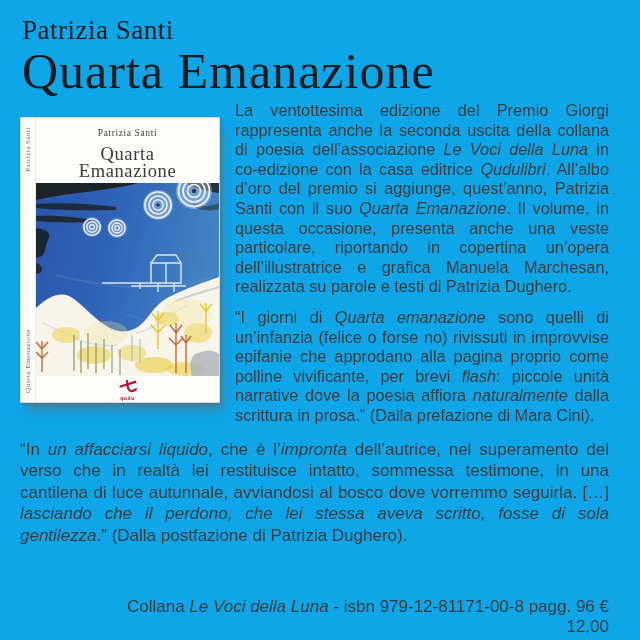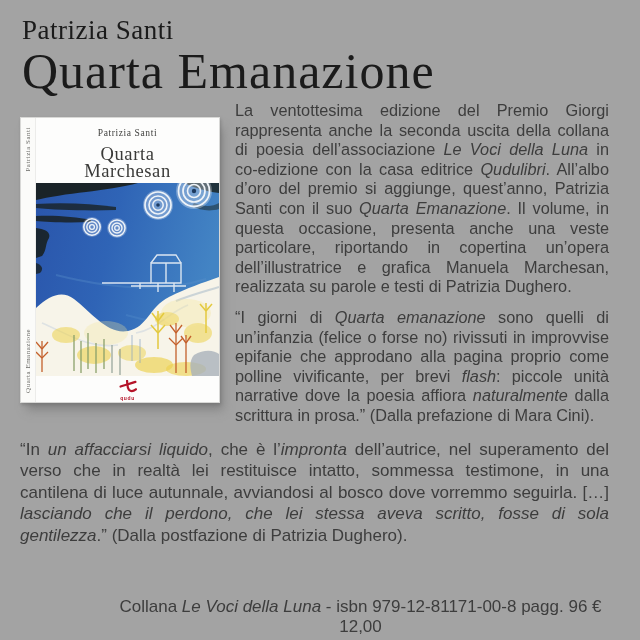--- a/index.html
+++ b/index.html
@@ -1,16 +1,16 @@
 <!DOCTYPE html>
 <html><head>
 <meta charset="utf-8">
 <style>
   html,body{margin:0;padding:0;background:#ffffff;}
-  .page{position:relative;width:640px;height:640px;background:#a3a3a3;overflow:hidden;
+  .page{position:relative;width:640px;height:640px;background:#0ea5e9;overflow:hidden;
         font-family:"Liberation Sans",sans-serif;color:#3d3d3d;}
 
   
   .hdr{position:absolute;left:22px;top:16px;color:#1b1b1b;}
   .hdr-author{font-family:"Liberation Serif",serif;font-size:27px;line-height:1.1;letter-spacing:.5px;}
   .hdr-title{font-family:"Liberation Serif",serif;font-size:50px;line-height:.95;margin:2px 0 0 0;
              font-weight:400;letter-spacing:1px;}
 
   
   .book{position:absolute;left:20px;top:117px;width:198px;height:284px;background:#fdfdfc;
@@ -34,41 +34,41 @@
   
   p{margin:0;text-align:justify;}
   .it{font-style:italic;}
   .bd{font-weight:bold;}
   .col{position:absolute;left:235px;top:101px;width:374px;font-size:16.3px;line-height:19.6px;}
   .col p + p{margin-top:11px;}
   .wide{position:absolute;left:20px;width:589px;font-size:17px;line-height:21.4px;}
   .p3{top:439px;}
   .p4{top:531px;}
   .colophon{position:absolute;left:20px;top:597px;width:589px;font-size:17px;
-            text-align:center;padding-left:92px;box-sizing:border-box;}
+            text-align:right;padding-left:92px;box-sizing:border-box;}
 </style>
 </head>
 <body>
 
 <div class="page">
 
   <div class="hdr">
     <div class="hdr-author">Patrizia Santi</div>
     <div class="hdr-title">Quarta Emanazione</div>
   </div>
 
   <div class="book">
     <div class="spine">
       <span>Patrizia Santi</span>
       <span>Quarta Emanazione</span>
     </div>
     <div class="front">
       <div class="c-author">Patrizia Santi</div>
       <div class="c-title first">Quarta</div>
-      <div class="c-title">Marchesan</div>
+      <div class="c-title">Emanazione</div>
 
       <svg class="art" viewBox="0 0 183 193" preserveAspectRatio="none">
         <defs>
           <linearGradient id="sky" x1="0" y1="0" x2="1" y2="0.25">
             <stop offset="0" stop-color="#2a55ab"></stop>
             <stop offset="0.45" stop-color="#2f64b6"></stop>
             <stop offset="1" stop-color="#4384c4"></stop>
           </linearGradient>
         </defs>
         <rect x="0" y="0" width="183" height="193" fill="url(#sky)"></rect>

